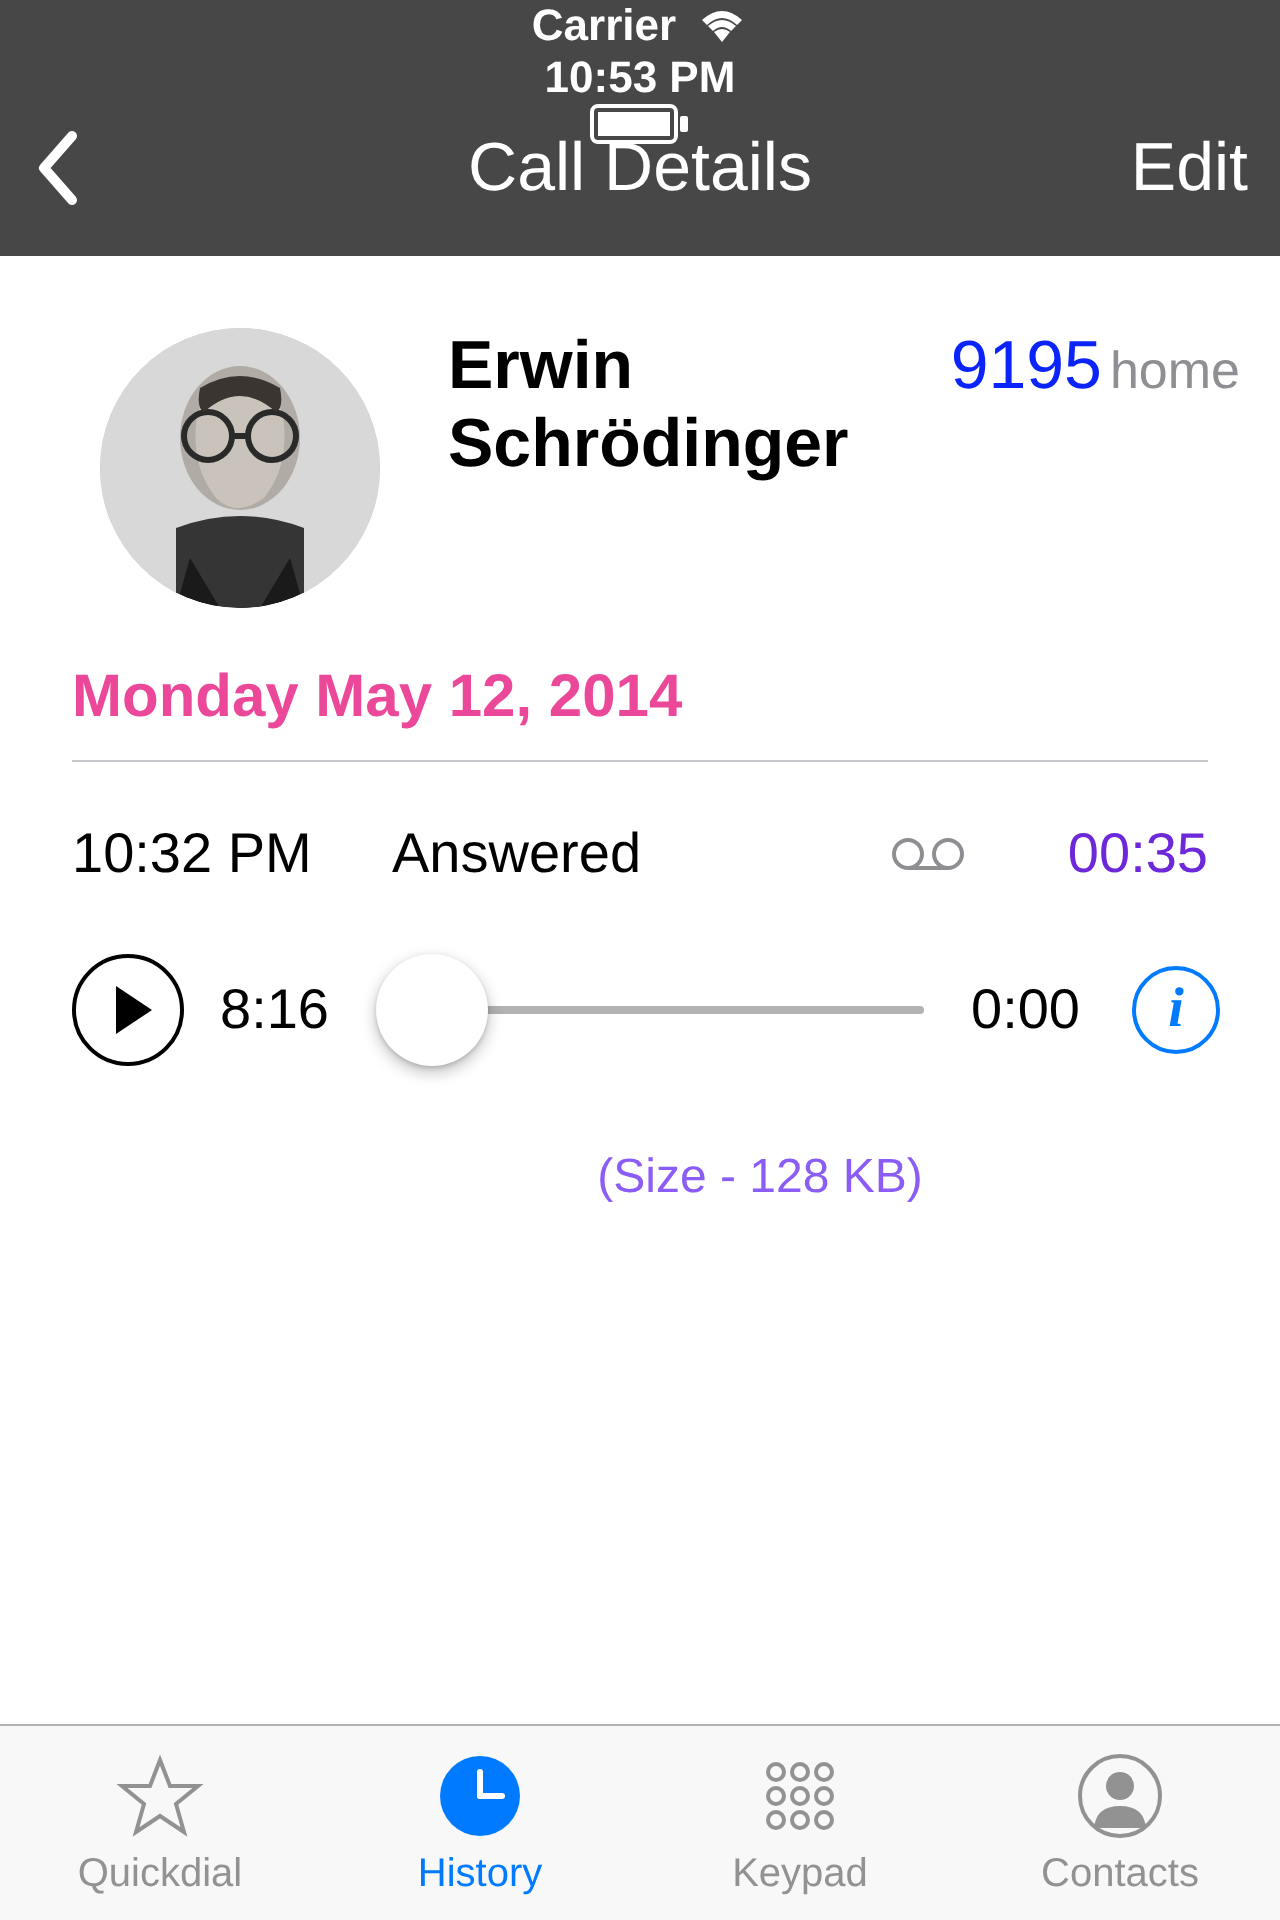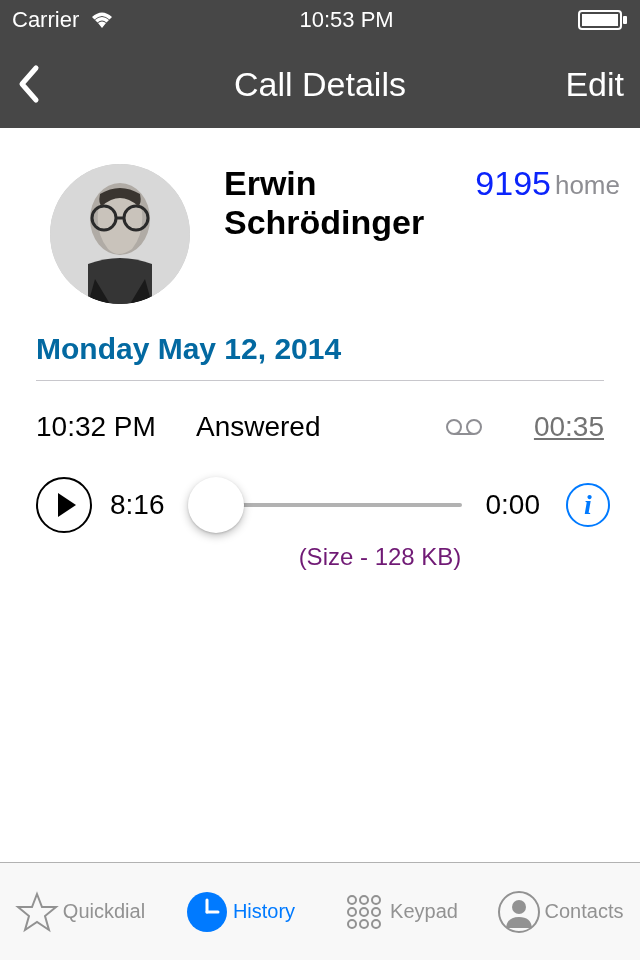--- a/index.html
+++ b/index.html
@@ -1,50 +1,50 @@
 <!DOCTYPE html>
 <html><head>
 <meta charset="utf-8">
 <style>
   * { box-sizing: border-box; margin: 0; padding: 0; }
   html, body { width: 640px; height: 960px; font-family: -apple-system, "Helvetica Neue", Helvetica, Arial, sans-serif; background: #fff; color: #000; overflow: hidden; }
-  .status-bar { height: 40px; background: #474747; color: #fff; display: flex; align-items: center; justify-content: space-between; padding: 0 12px; font-size: 22px; font-weight: 400; }
+  .status-bar { height: 40px; background: #474747; color: #fff; display: flex; align-items: center; justify-content: space-between; padding: 0 12px; font-size: 22px; font-weight: 700; flex-direction: column; }
   .status-left { display: flex; align-items: center; gap: 10px; }
   .status-right { display: flex; align-items: center; gap: 8px; }
   .wifi-icon, .battery-icon { display: inline-flex; }
   .nav-bar { height: 88px; background: #474747; color: #fff; display: flex; align-items: center; justify-content: space-between; padding: 0 16px; }
   .back-button { display: flex; align-items: center; gap: 2px; font-size: 34px; font-weight: 300; cursor: pointer; }
   .nav-title { font-size: 34px; font-weight: 400; position: absolute; left: 50%; transform: translateX(-50%); }
   .edit-button { font-size: 34px; font-weight: 300; cursor: pointer; }
   .content { padding: 20px 0 0 0; }
   .contact-row { display: flex; align-items: flex-start; padding: 16px 20px 28px 50px; gap: 34px; }
   .avatar { width: 140px; height: 140px; border-radius: 50%; overflow: hidden; flex-shrink: 0; background: #ccc; display: flex; align-items: center; justify-content: center; }
   .avatar svg { width: 100%; height: 100%; }
   .contact-info { display: flex; gap: 4px; }
   .contact-name { font-size: 34px; font-weight: 600; color: #000; }
   .contact-number { font-size: 34px; font-weight: 400; color: #0b24fb; text-align: center; }
   .contact-label { font-size: 26px; font-weight: 300; color: #8e8e93; margin-top: 6px; }
-  .date-heading { font-size: 30px; font-weight: 600; color: #0369a1; margin: 0 36px 14px 36px; padding-bottom: 14px; border-bottom: 1px solid #c8c7cc; }
+  .date-heading { font-size: 30px; font-weight: 600; color: #ec4899; margin: 0 36px 14px 36px; padding-bottom: 14px; border-bottom: 1px solid #c8c7cc; }
   .call-row { display: flex; align-items: center; padding: 16px 36px 6px 36px; font-size: 28px; color: #000; }
   .call-time { width: 150px; font-weight: 300; }
   .call-status { flex: 1; text-align: left; font-weight: 300; padding-left: 10px;}
   .voicemail-icon { color: #8e8e93; margin: 0 20px; display: inline-flex; }
-  .call-duration { color: #737373; font-weight: 300; width: 100px; text-align: right; text-decoration: underline;}
+  .call-duration { color: #6d28d9; font-weight: 300; width: 100px; text-align: right;}
   .player-row { display: flex; align-items: center; padding: 28px 30px 4px 36px; gap: 18px; }
   .play-button { width: 56px; height: 56px; border: 2px solid #000; border-radius: 50%; display: flex; align-items: center; justify-content: center; cursor: pointer; flex-shrink: 0;}
   .play-triangle { width: 0; height: 0; border-left: 18px solid #000; border-top: 12px solid transparent; border-bottom: 12px solid transparent; margin-left: 5px;}
   .elapsed { font-size: 28px; font-weight: 300; width: 60px; }
   .slider { position: relative; flex: 1; height: 56px; display: flex; align-items: center; }
   .slider-track { position: absolute; left: 0; right: 0; height: 4px; background: #b2b2b2; border-radius: 2px; }
   .slider-thumb { position: absolute; left: 0; width: 56px; height: 56px; background: #fff; border-radius: 50%; box-shadow: 0 3px 8px rgba(0,0,0,0.25), 0 1px 2px rgba(0,0,0,0.15); top: 50%; transform: translate(-50%, -50%); left: 28px;}
   .remaining { font-size: 28px; font-weight: 300; width: 60px; text-align: right;}
   .info-button { width: 44px; height: 44px; border: 2px solid #007aff; border-radius: 50%; display: flex; align-items: center; justify-content: center; color: #007aff; font-family: Georgia, serif; font-style: italic; font-size: 28px; font-weight: 600; cursor: pointer; flex-shrink: 0; margin-left: 8px;}
-  .size-row { text-align: center; padding: 6px 0 0 120px; font-size: 24px; font-weight: 300; color: #701a75; }
+  .size-row { text-align: center; padding: 6px 0 0 120px; font-size: 24px; font-weight: 300; color: #8b5cf6; margin-top: 32px; }
   .tab-bar { position: absolute; bottom: 0; left: 0; right: 0; height: 98px; border-top: 1px solid #b2b2b2; background: #f8f8f8; display: flex; }
-  .tab { flex: 1; display: flex; flex-direction: row; align-items: center; justify-content: center; gap: 4px; color: #929292; font-size: 20px; cursor: pointer; }
+  .tab { flex: 1; display: flex; flex-direction: column; align-items: center; justify-content: center; gap: 4px; color: #929292; font-size: 20px; cursor: pointer; }
   .tab.active { color: #007aff; }
   .tab-icon { height: 48px; display: flex; align-items: center; justify-content: center; }
 </style>
 </head>
 <body>
 
 <div class="status-bar">
   <div class="status-left">
     <span>Carrier</span>
     <span class="wifi-icon">

